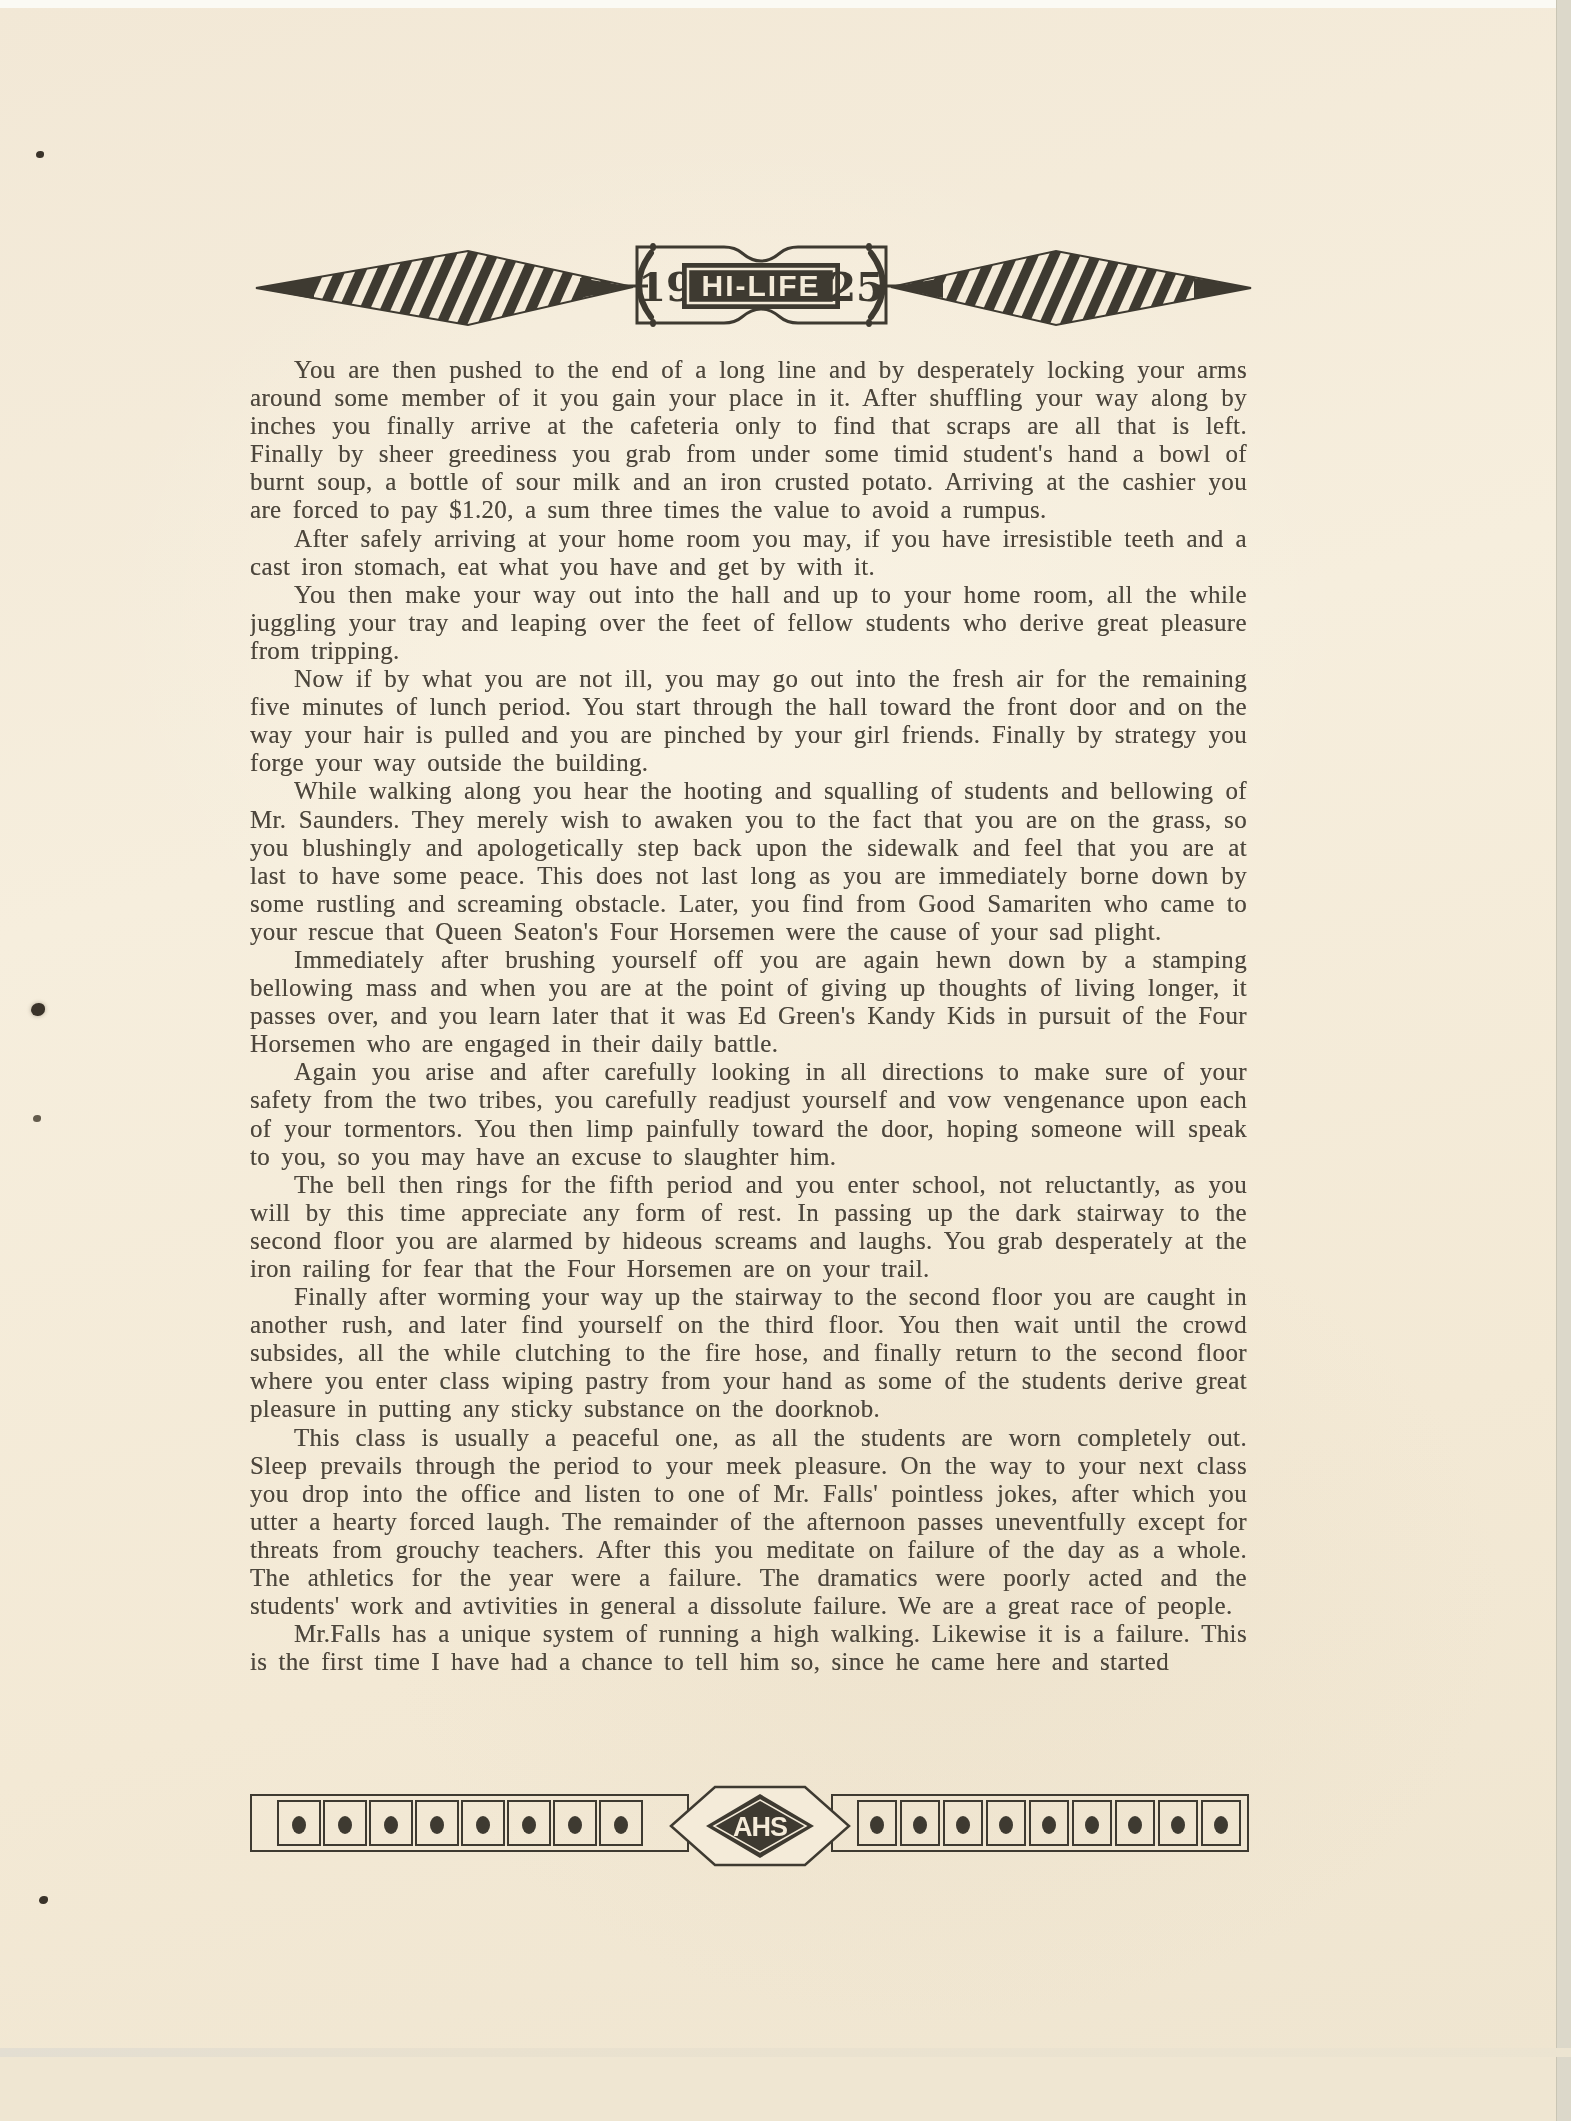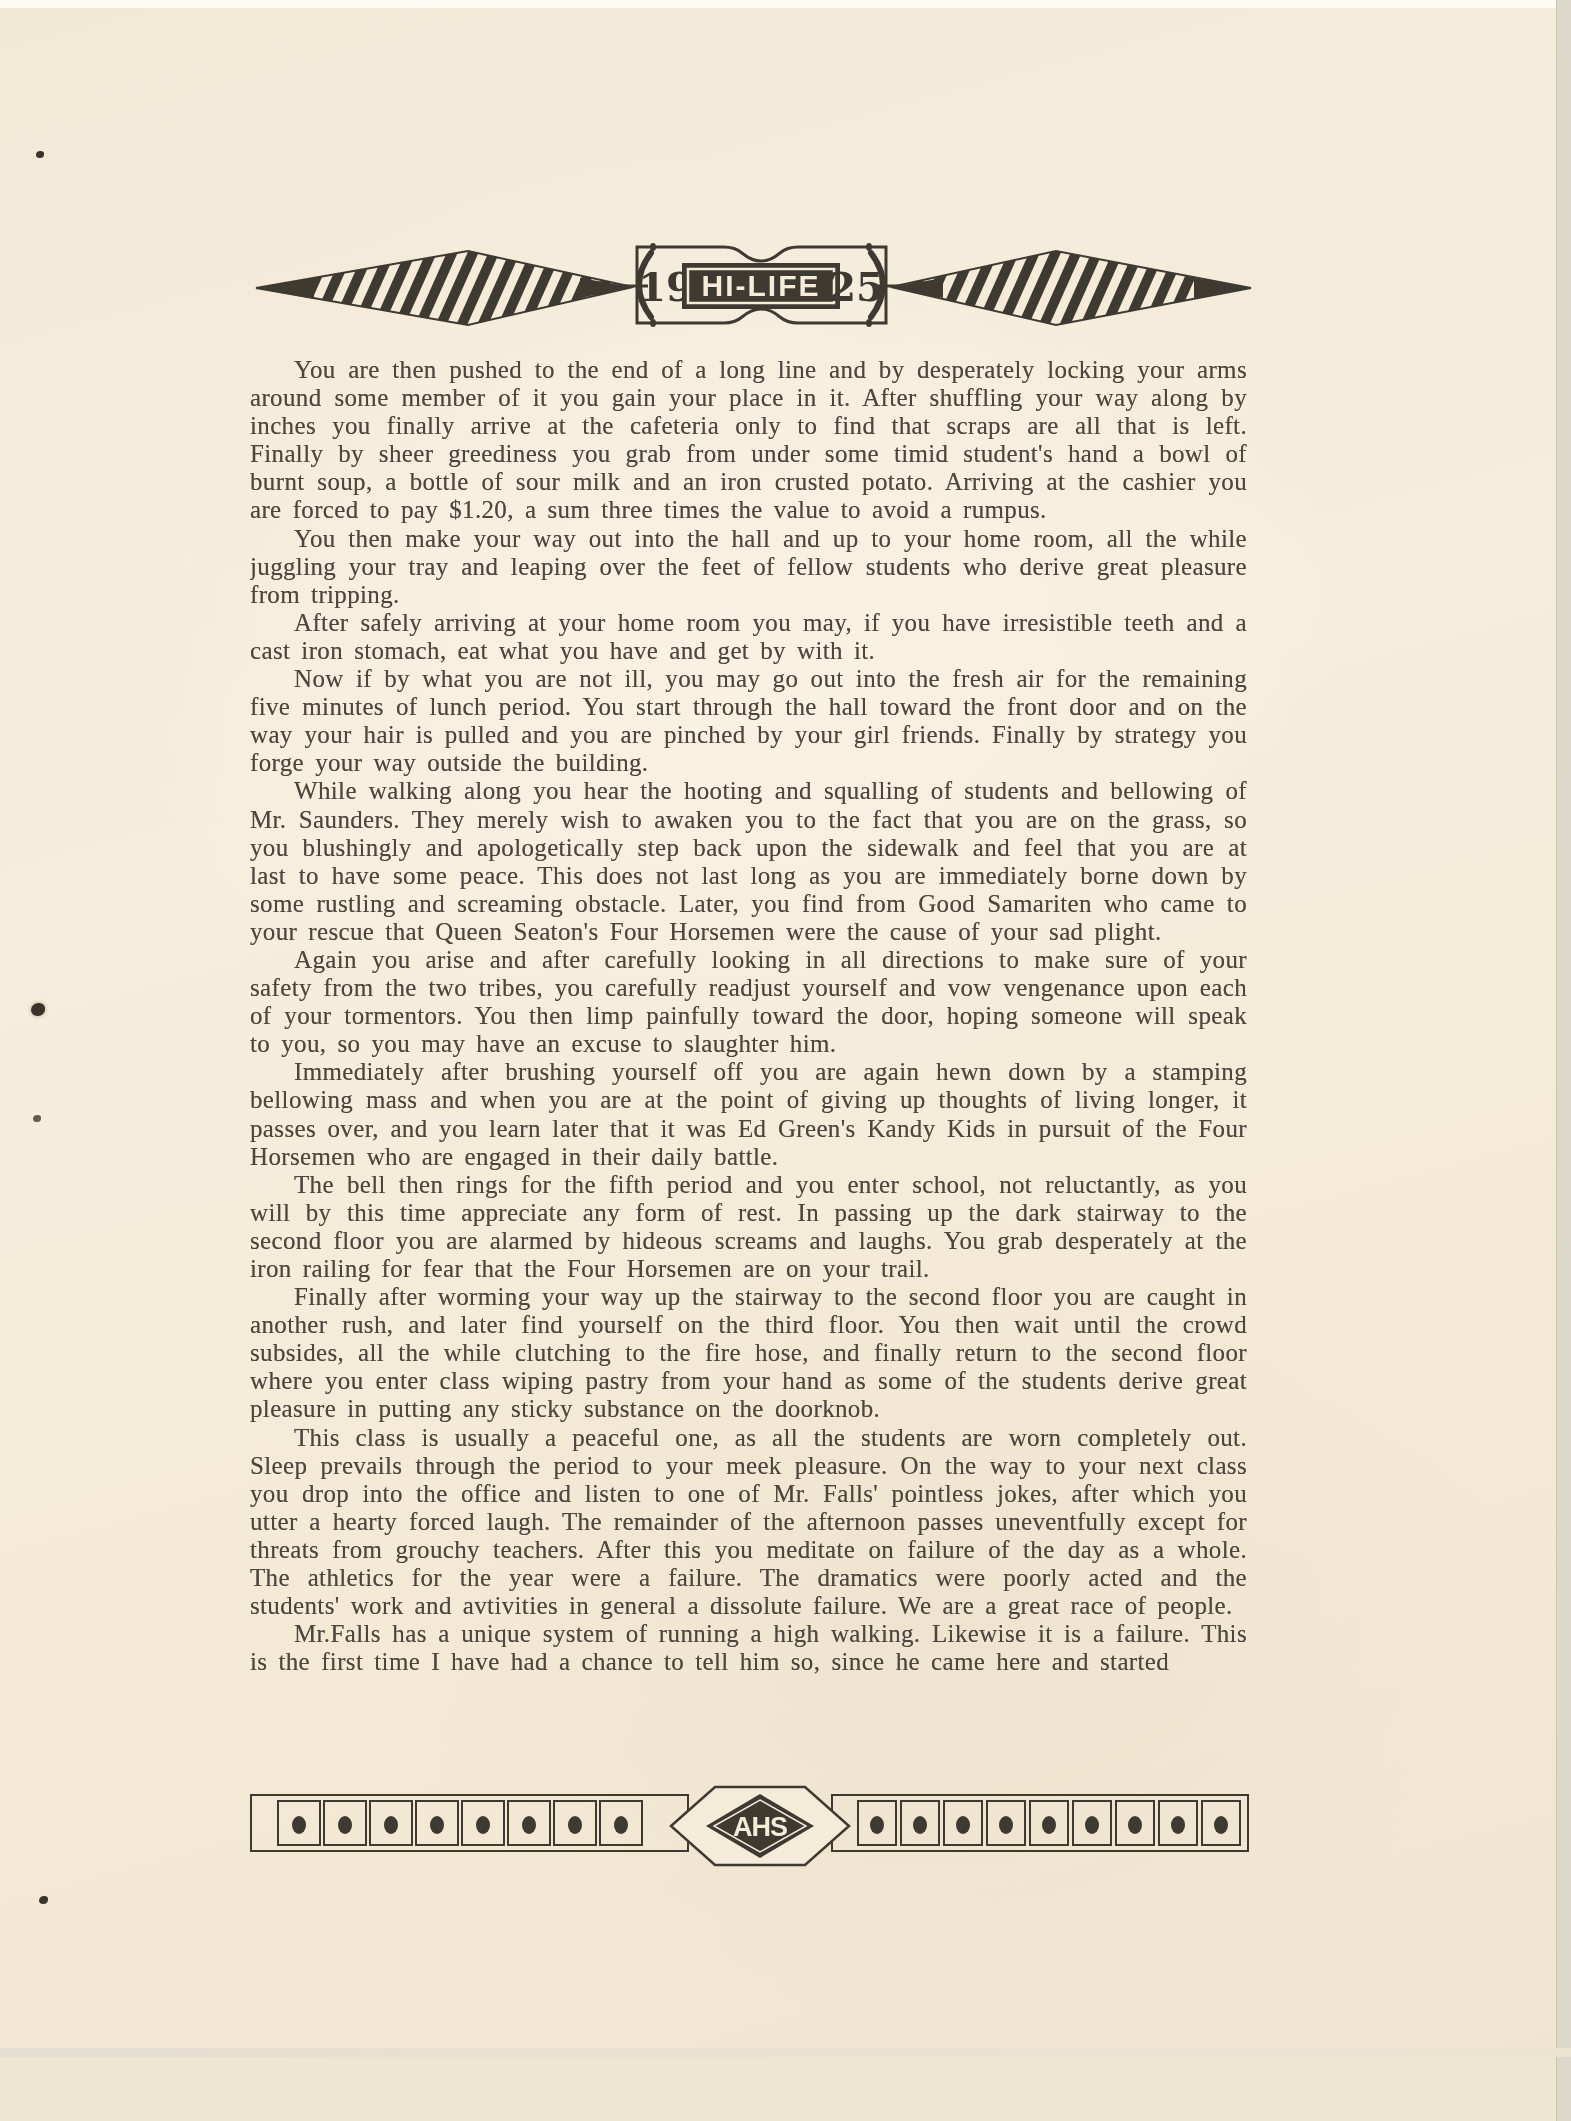--- a/index.html
+++ b/index.html
@@ -111,26 +111,26 @@
 
       <text class="banner-digit" x="608" y="69" font-size="40" fill="#3e3a31" text-anchor="middle">25</text>
       <path d="M 623 21 Q 647 53 623 85" fill="none" stroke="#3e3a31" stroke-width="6" stroke-linecap="round"></path>
       <ellipse cx="621" cy="15" rx="3" ry="4" fill="#3e3a31"></ellipse>
       <ellipse cx="621" cy="91" rx="3" ry="4" fill="#3e3a31"></ellipse>
     </g>
   </svg>
 
   <main class="article">
     <p>You are then pushed to the end of a long line and by desperately locking your arms around some member of it you gain your place in it.  After shuffling your way along by inches you finally arrive at the cafeteria only to find that scraps are all that is left.  Finally by sheer greediness you grab from under some timid student's hand a bowl of burnt soup, a bottle of sour milk and an iron crusted potato.  Arriving at the cashier you are forced to pay $1.20, a sum three times the value to avoid a rumpus.</p>
+    <p>After safely arriving at your home room you may, if you have irresistible teeth and a cast iron stomach, eat what you have and get by with it.</p>
     <p>You then make your way out into the hall and up to your home room, all the while juggling your tray and leaping over the feet of fellow students who derive great pleasure from tripping.</p>
-    <p>After safely arriving at your home room you may, if you have irresistible teeth and a cast iron stomach, eat what you have and get by with it.</p>
     <p>Now if by what you are not ill, you may go out into the fresh air for the remaining five minutes of lunch period.  You start through the hall toward the front door and on the way your hair is pulled and you are pinched by your girl friends.  Finally by strategy you forge your way outside the building.</p>
     <p>While walking along you hear the hooting and squalling of students and bellowing of Mr. Saunders.  They merely wish to awaken you to the fact that you are on the grass, so you blushingly and apologetically step back upon the sidewalk and feel that you are at last to have some peace.  This does not last long as you are immediately borne down by some rustling and screaming obstacle.  Later, you find from Good Samariten who came to your rescue that Queen Seaton's Four Horsemen were the cause of your sad plight.</p>
+    <p>Immediately after brushing yourself off you are again hewn down by a stamping bellowing mass and when you are at the point of giving up thoughts of living longer, it passes over, and you learn later that it was Ed Green's Kandy Kids in pursuit of the Four Horsemen who are engaged in their daily battle.</p>
     <p>Again you arise and after carefully looking in all directions to make sure of your safety from the two tribes, you carefully readjust yourself and vow vengenance upon each of your tormentors.  You then limp painfully toward the door, hoping someone will speak to you, so you may have an excuse to slaughter him.</p>
-    <p>Immediately after brushing yourself off you are again hewn down by a stamping bellowing mass and when you are at the point of giving up thoughts of living longer, it passes over, and you learn later that it was Ed Green's Kandy Kids in pursuit of the Four Horsemen who are engaged in their daily battle.</p>
     <p>The bell then rings for the fifth period and you enter school, not reluctantly, as you will by this time appreciate any form of rest.  In passing up the dark stairway to the second floor you are alarmed by hideous screams and laughs.  You grab desperately at the iron railing for fear that the Four Horsemen are on your trail.</p>
     <p>Finally after worming your way up the stairway to the second floor you are caught in another rush, and later find yourself on the third floor.  You then wait until the crowd subsides, all the while clutching to the fire hose, and finally return to the second floor where you enter class wiping pastry from your hand as some of the students derive great pleasure in putting any sticky substance on the doorknob.</p>
     <p>This class is usually a peaceful one, as all the students are worn completely out.  Sleep prevails through the period to your meek pleasure.  On the way to your next class you drop into the office and listen to one of Mr. Falls' pointless jokes, after which you utter a hearty forced laugh.  The remainder of the afternoon passes uneventfully except for threats from grouchy teachers.  After this you meditate on failure of the day as a whole.  The athletics for the year were a failure.  The dramatics were poorly acted and the students' work and avtivities in general a dissolute failure.  We are a great race of people.</p>
     <p>Mr.Falls has a unique system of running a high walking.  Likewise it is a failure.  This is the first time I have had a chance to tell him so, since he came here and started</p>
   </main>
 
   <svg class="footer-banner" viewBox="0 0 1010 92" xmlns="http://www.w3.org/2000/svg">
 
     <g>
       <rect x="3" y="15" width="437" height="56" fill="none" stroke="#3e3a31" stroke-width="2"></rect>

